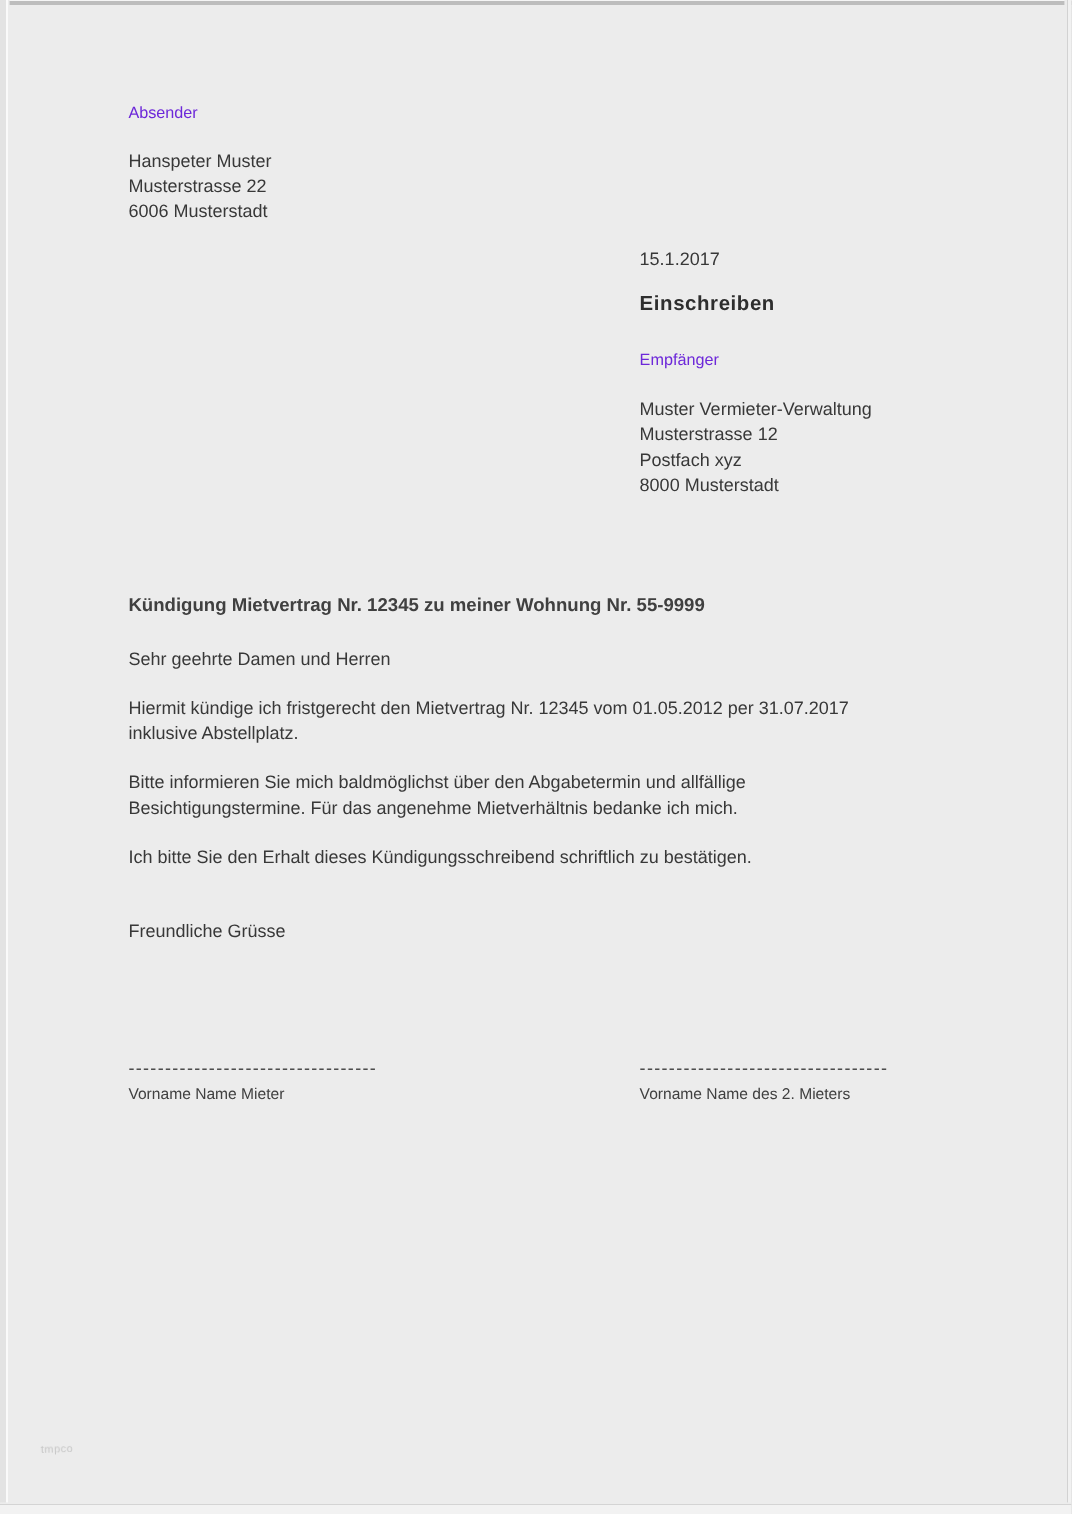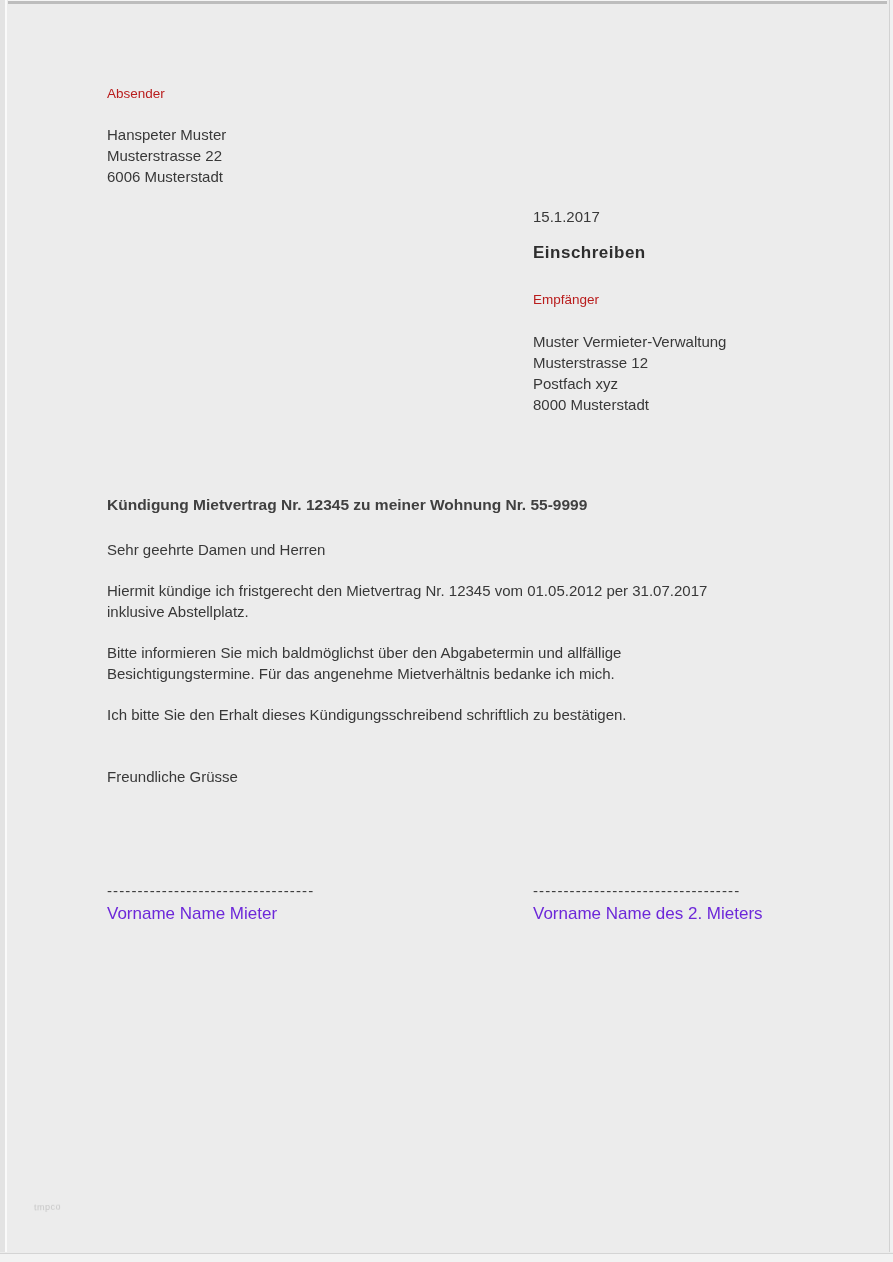--- a/index.html
+++ b/index.html
@@ -29,21 +29,21 @@
     position: absolute; top: 0; bottom: 0; right: 0; width: 6px;
     background: linear-gradient(90deg, #ececec 0 2px, #d2d2d2 2px 3px, #f1f1f1 3px);
   }
   .edge-bottom {
     position: absolute; bottom: 0; left: 0; right: 0; height: 10px;
     background: linear-gradient(#ececec 0 1px, #d4d4d4 1px 2px, #f2f2f2 2px);
   }
   .abs { position: absolute; }
   .small-label {
     font-size: 13.5px;
-    color: #b91c1c;
+    color: #6d28d9;
   }
   .body-text {
     font-size: 15px;
     line-height: 21px;
     color: #383838;
   }
   .sender-block { left: 107px; top: 86px; }
   .sender-address { left: 107px; top: 124px; }
   .date-block { left: 533px; top: 206px; }
   .einschreiben {
@@ -69,22 +69,22 @@
   .para-3 { left: 107px; top: 704px; width: 680px; }
   .closing { left: 107px; top: 766px; width: 400px; }
 
   .sig-line {
     font-size: 15px;
     letter-spacing: 1.1px;
     color: #3f3f3f;
     white-space: nowrap;
   }
   .sig-label {
-    font-size: 17px;
-    color: #6d28d9;
+    font-size: 13px;
+    color: #404040;
     margin-top: 5px;
     white-space: nowrap;
   }
   .sig-1 { left: 107px; top: 882px; }
   .sig-2 { left: 533px; top: 882px; }
 
   .watermark {
     left: 34px; top: 1202px;
     font-size: 9px;
     color: #b9b9b9;

